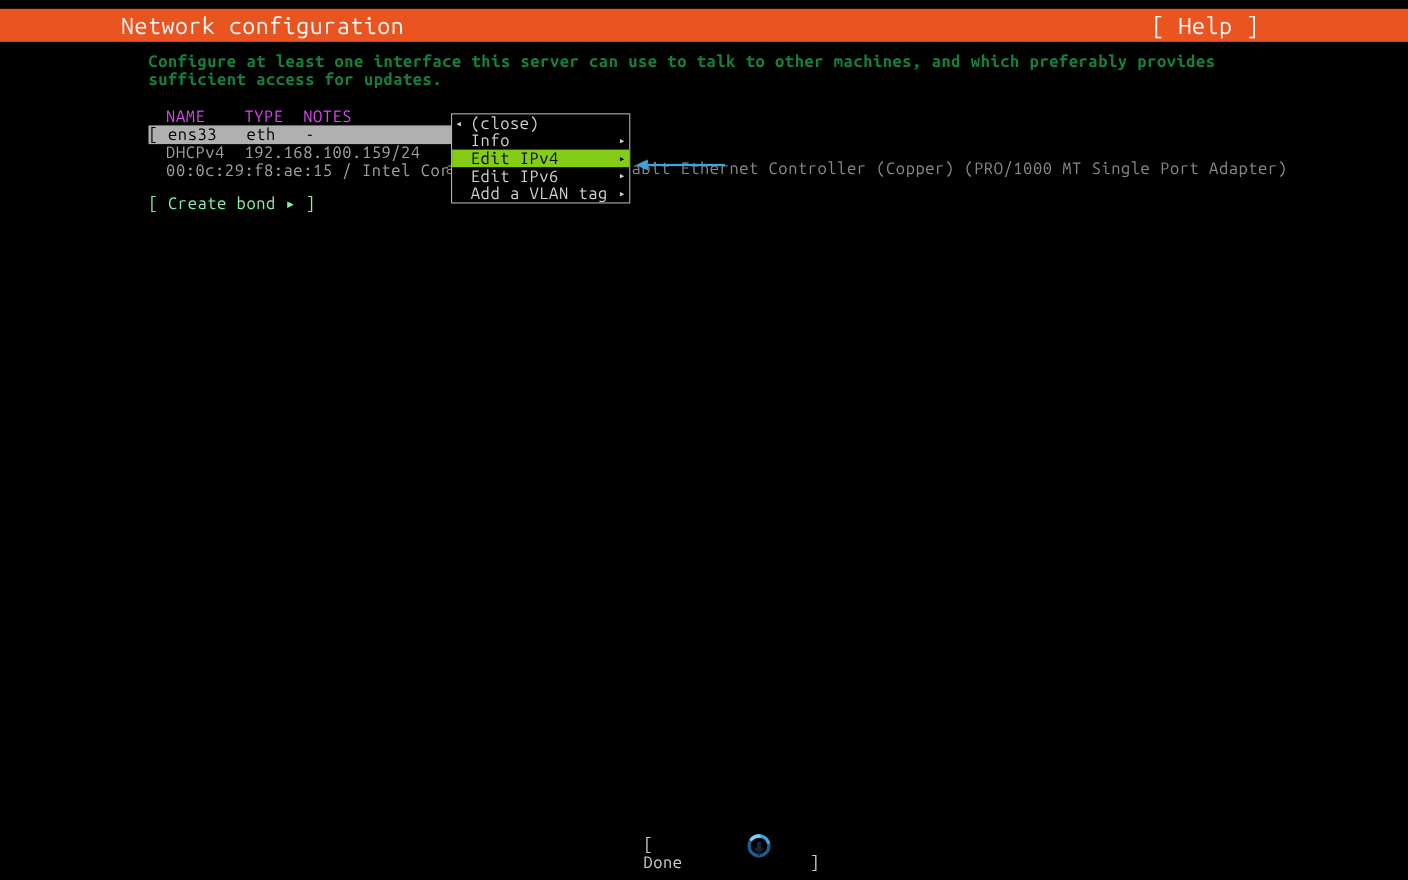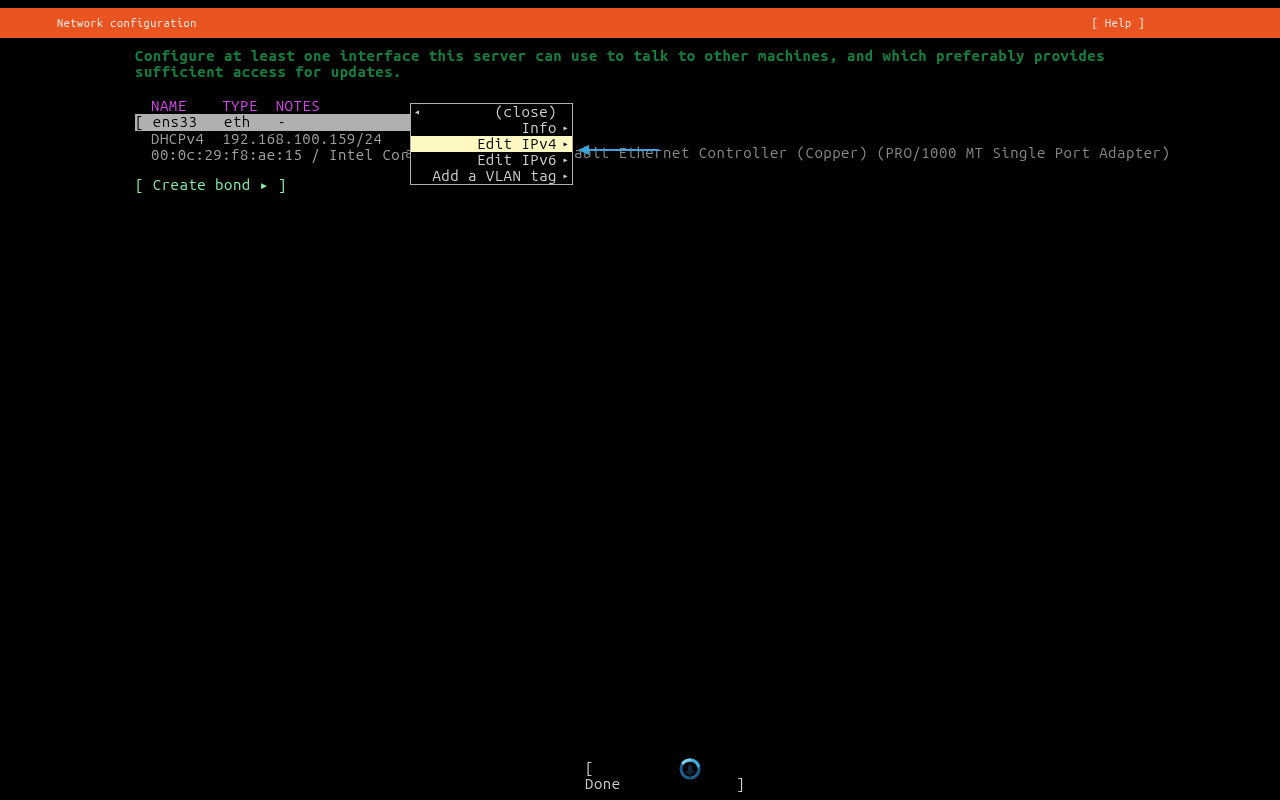--- a/index.html
+++ b/index.html
@@ -18,24 +18,24 @@
     position: absolute;
     top: 8px;
     left: 0;
     width: 100%;
     height: 30px;
     background: #e95420;
     color: #f7f7f7;
     display: flex;
     justify-content: space-between;
     align-items: center;
-    padding: 0 135px 0 57px;
+    padding: 0 135px 0 110px;
     box-sizing: border-box;
     letter-spacing: 0.5px;
-    font-size: 11px;
+    font-size: 21px;
   }
   .intro {
     position: absolute;
     top: 48px;
     left: 135px;
     right: 135px;
     color: #15803d;
     line-height: 16px;
     font-size: 15px;
     letter-spacing: 0.5px;
@@ -90,29 +90,28 @@
     color: #d0d0d0;
   }
   .context-item .left-tri {
     width: 12px;
     font-size: 10px;
     text-align: left;
   }
   .context-item .label {
     flex: 1;
     padding-left: 2px;
-    text-align: right;
   }
   .context-item .right-tri {
     width: 12px;
     font-size: 10px;
     text-align: right;
   }
   .context-item.selected {
-    background: #fef9c3;
+    background: #84cc16;
     color: #000;
   }
   .arrow-annotation {
     position: absolute;
     top: 145px;
     left: 578px;
     display: flex;
     align-items: center;
     pointer-events: none;
   }

